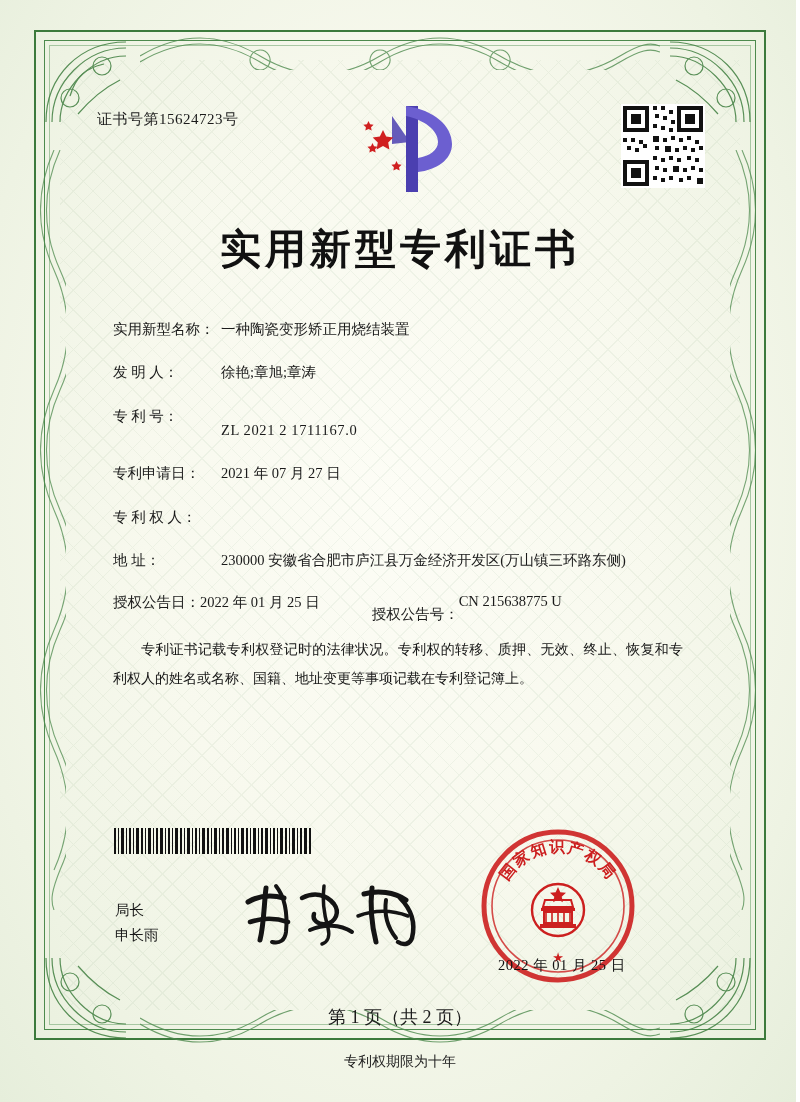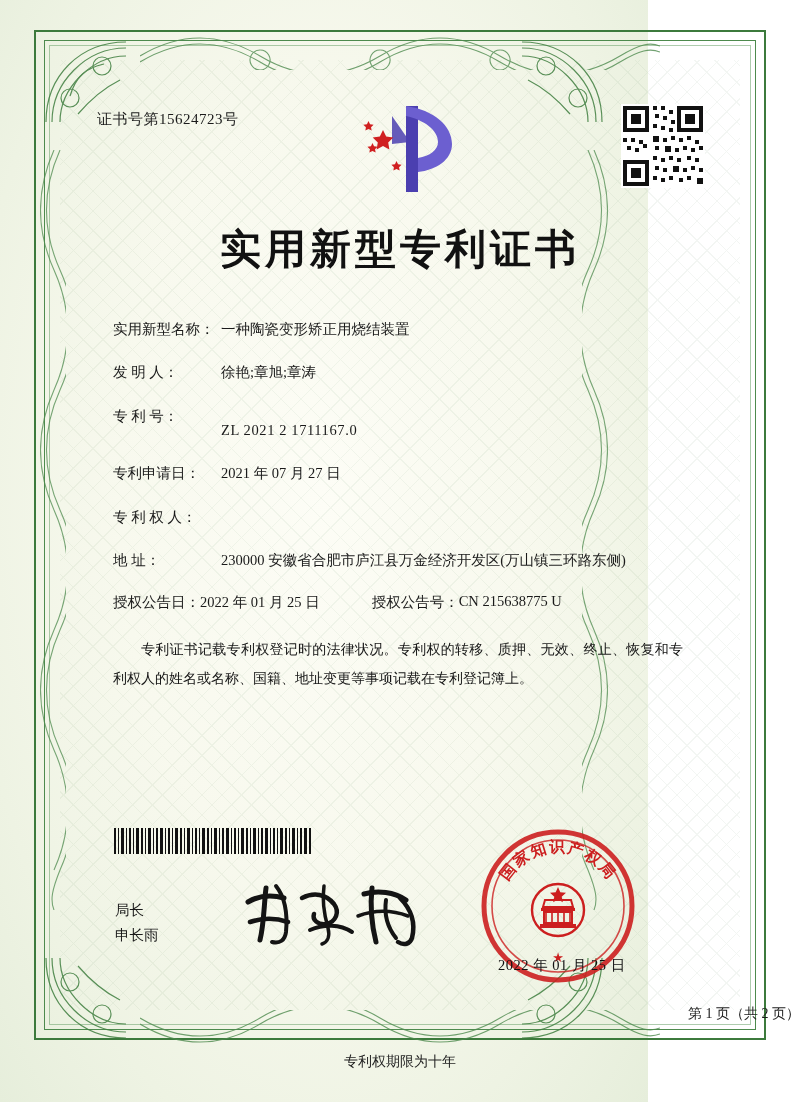--- a/index.html
+++ b/index.html
@@ -12,21 +12,21 @@
     height: 1102px;
     font-family: "Liberation Serif", "DejaVu Serif", serif;
     color: #1a1a1a;
     position: relative;
     overflow: hidden;
   }
 
   .page {
     position: absolute;
     left: 0; top: 0;
-    width: 648px;
+    width: 796px;
     height: 1102px;
     background:
       radial-gradient(ellipse at 50% 45%, #fdfdf6 0%, #f8f9ee 45%, #eef3e3 78%, #e6eedb 100%);
   }
 
   
   .border-outer {
     position: absolute;
     left: 34px; top: 30px;
     width: 732px; height: 1010px;
@@ -158,20 +158,21 @@
   }
 
   .row-inline {
     display: flex;
     align-items: flex-start;
     margin-bottom: 8px;
     font-size: 14.5px;
   }
   .row-inline .seg2 {
     margin-left: 52px;
+    margin-top: 12px;
   }
 
   .paras {
     position: absolute;
     left: 113px; top: 636px;
     width: 570px;
     font-size: 14px;
     line-height: 2.05;
     text-align: justify;
     color: #161616;
@@ -214,22 +215,22 @@
     left: 498px; top: 956px;
     font-size: 14.5px;
     color: #111;
     letter-spacing: .5px;
   }
 
   .page-num {
     position: absolute;
     left: 0; top: 1005px;
     width: 800px;
-    text-align: right;
-    font-size: 14px;
+    text-align: center;
+    font-size: 18px;
   }
 
   .footnote {
     position: absolute;
     left: 0; top: 1053px;
     width: 800px;
     text-align: center;
     font-size: 14px;
     color: #222;
   }

